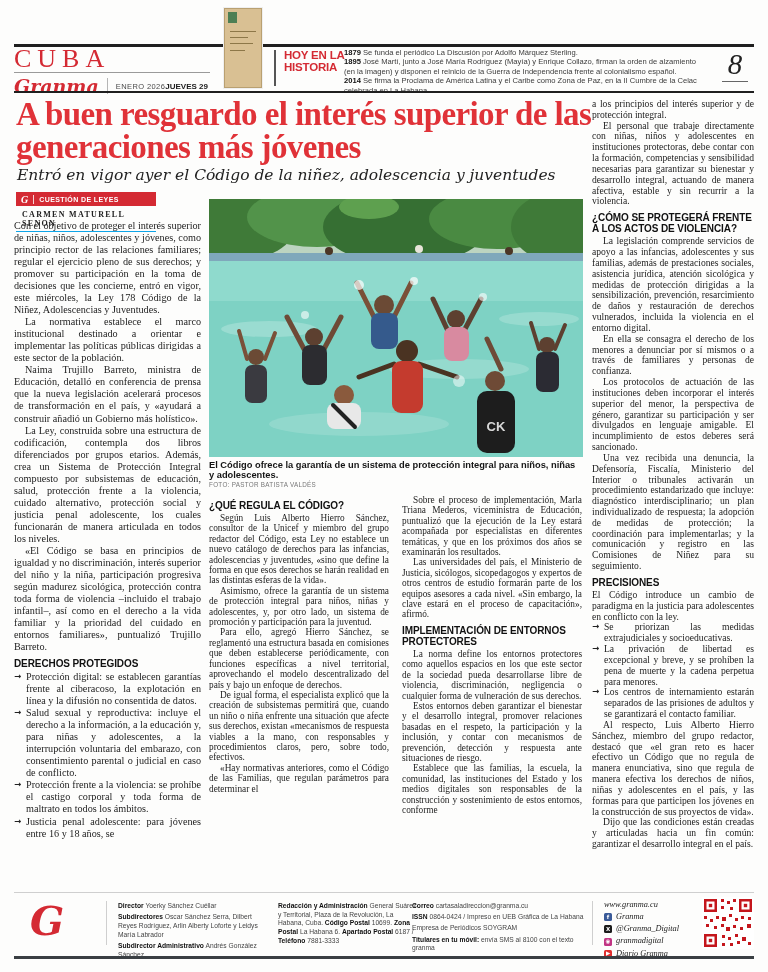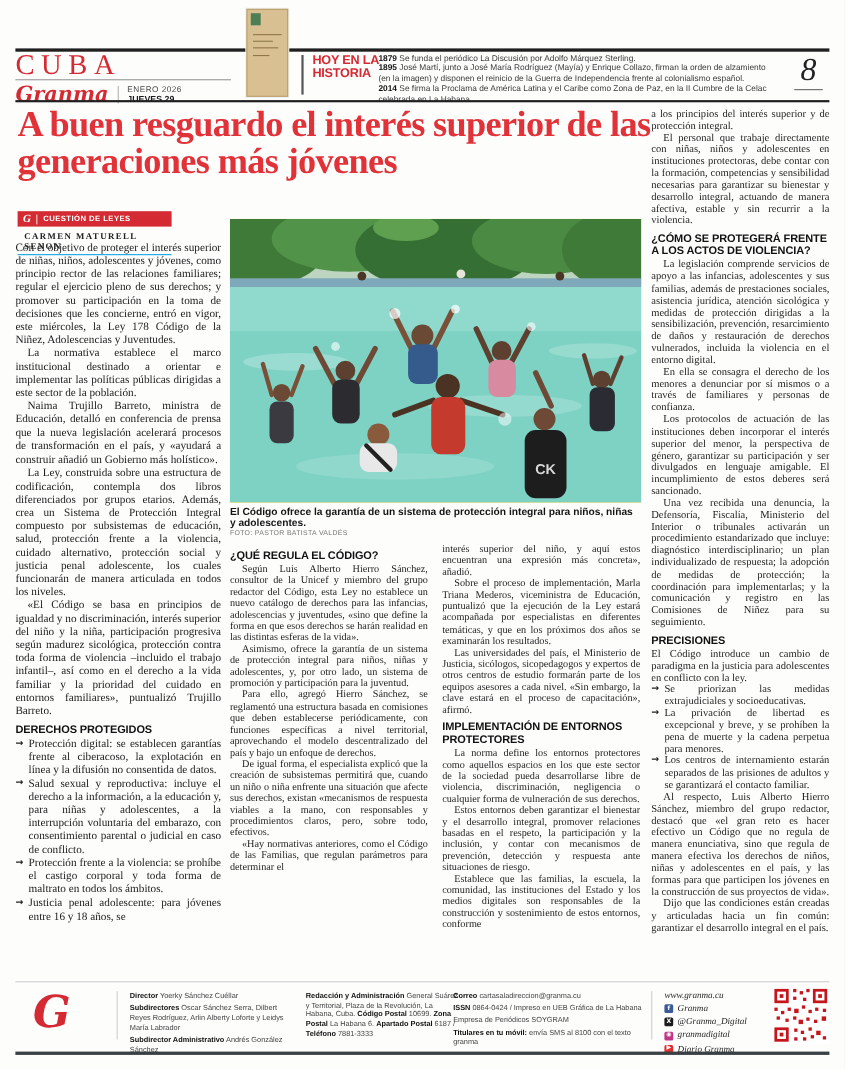--- a/index.html
+++ b/index.html
@@ -13,21 +13,21 @@
   .rule-bottom { top:956px; height:3px; background:#3a3f43; }
 
   
   .masthead { position:absolute; top:46px; left:14px; right:14px; height:44px; }
   .mh-left { position:absolute; left:0; top:2px; width:196px; }
   .mh-section { font-family:"Liberation Serif",serif; font-size:26px; letter-spacing:6px; color:#d42a33; line-height:22px; }
   .mh-subrule { height:1px; background:#9a9a9a; margin:2px 0 2px; }
   .mh-brandrow { display:flex; align-items:center; gap:8px; }
   .mh-brand { font-family:"DejaVu Serif",serif; font-style:italic; font-weight:700; font-size:19px; color:#d42a33; }
   .mh-divider { width:1px; height:16px; background:#b5b5b5; }
-  .mh-date { display:flex; flex-direction:column; font-family:"Liberation Sans",sans-serif; }
+  .mh-date { display:flex; font-family:"Liberation Sans",sans-serif; }
   .mh-date1 { font-size:7.5px; color:#4a4a4a; letter-spacing:.4px; }
   .mh-date2 { font-size:8px; font-weight:700; color:#1c1c1c; }
   .doc-img { position:absolute; left:210px; top:-38px; width:38px; height:80px; background:#d9c093; border:1px solid #b9a071; box-shadow:0 0 0 1px #efefef; }
   .doc-stamp { position:absolute; left:3px; top:3px; width:9px; height:11px; background:#4d7f54; }
   .doc-line { position:absolute; left:5px; height:1px; background:#8d7748; width:26px; }
   .doc-line.l1{top:22px} .doc-line.l2{top:28px;width:18px} .doc-line.l3{top:34px;width:23px} .doc-line.l4{top:41px;width:15px}
   .hist-divider { position:absolute; left:260px; top:4px; width:2px; height:36px; background:#555; }
   .hist-label { position:absolute; left:270px; top:3px; font-family:"Liberation Sans",sans-serif; font-weight:700; font-size:11.5px; line-height:12px; color:#d42a33; letter-spacing:-.2px; }
   .hist-list { position:absolute; left:330px; top:2px; width:360px; font-family:"Liberation Sans",sans-serif; font-size:7.6px; line-height:9.4px; color:#3b3b3b; }
   .hist-year { font-weight:700; color:#111; }
@@ -118,20 +118,21 @@
         <div class="hist-item"><b class="hist-year">2014</b> <span>Se firma la Proclama de América Latina y el Caribe como Zona de Paz, en la II Cumbre de la Celac celebrada en La Habana.</span></div>
       </div>
     <div class="page-no-wrap">
       <span class="page-no">8</span>
     </div>
   </header>
 
   <div class="rule rule-mid"></div>
 
   <h1 class="headline">A buen resguardo el interés superior de las generaciones más jóvenes</h1>
+  <div class="subhead">Entró en vigor ayer el Código de la niñez, adolescencia y juventudes</div>
 
   <div class="kicker">
     <span class="kicker-g">G</span>
     <span class="kicker-sep"></span>
     <span class="kicker-text">CUESTIÓN DE LEYES</span>
   </div>
   <div class="byline">CARMEN MATURELL SENON</div>
 
   <section class="col col1">
 
@@ -236,21 +237,20 @@
 
           <div class="blk b-head"><span>¿QUÉ REGULA EL CÓDIGO?</span></div>
           <div class="blk b-para"><span>Según Luis Alberto Hierro Sánchez, consultor de la Unicef y miembro del grupo redactor del Código, esta Ley no establece un nuevo catálogo de derechos para las infancias, adolescencias y juventudes, «sino que define la forma en que esos derechos se harán realidad en las distintas esferas de la vida».</span></div>
           <div class="blk b-para"><span>Asimismo, ofrece la garantía de un sistema de protección integral para niños, niñas y adolescentes, y, por otro lado, un sistema de promoción y participación para la juventud.</span></div>
           <div class="blk b-para"><span>Para ello, agregó Hierro Sánchez, se reglamentó una estructura basada en comisiones que deben establecerse periódicamente, con funciones específicas a nivel territorial, aprovechando el modelo descentralizado del país y bajo un enfoque de derechos.</span></div>
           <div class="blk b-para"><span>De igual forma, el especialista explicó que la creación de subsistemas permitirá que, cuando un niño o niña enfrente una situación que afecte sus derechos, existan «mecanismos de respuesta viables a la mano, con responsables y procedimientos claros, pero, sobre todo, efectivos.</span></div>
           <div class="blk b-para"><span>«Hay normativas anteriores, como el Código de las Familias, que regulan parámetros para determinar el</span></div>
         </div>
       <div class="col col3">
 
-      <div class="blk b-lead"><span>interés superior del niño, y aquí estos encuentran una expresión más concreta», añadió.</span></div>
           <div class="blk b-para"><span>Sobre el proceso de implementación, Marla Triana Mederos, viceministra de Educación, puntualizó que la ejecución de la Ley estará acompañada por especialistas en diferentes temáticas, y que en los próximos dos años se examinarán los resultados.</span></div>
           <div class="blk b-para"><span>Las universidades del país, el Ministerio de Justicia, sicólogos, sicopedagogos y expertos de otros centros de estudio formarán parte de los equipos asesores a cada nivel. «Sin embargo, la clave estará en el proceso de capacitación», afirmó.</span></div>
           <div class="blk b-head"><span>IMPLEMENTACIÓN DE ENTORNOS PROTECTORES</span></div>
           <div class="blk b-para"><span>La norma define los entornos protectores como aquellos espacios en los que este sector de la sociedad pueda desarrollarse libre de violencia, discriminación, negligencia o cualquier forma de vulneración de sus derechos.</span></div>
           <div class="blk b-para"><span>Estos entornos deben garantizar el bienestar y el desarrollo integral, promover relaciones basadas en el respeto, la participación y la inclusión, y contar con mecanismos de prevención, detección y respuesta ante situaciones de riesgo.</span></div>
           <div class="blk b-para"><span>Establece que las familias, la escuela, la comunidad, las instituciones del Estado y los medios digitales son responsables de la construcción y sostenimiento de estos entornos, conforme</span></div>
         </div>
     </div>
   </section>
 

